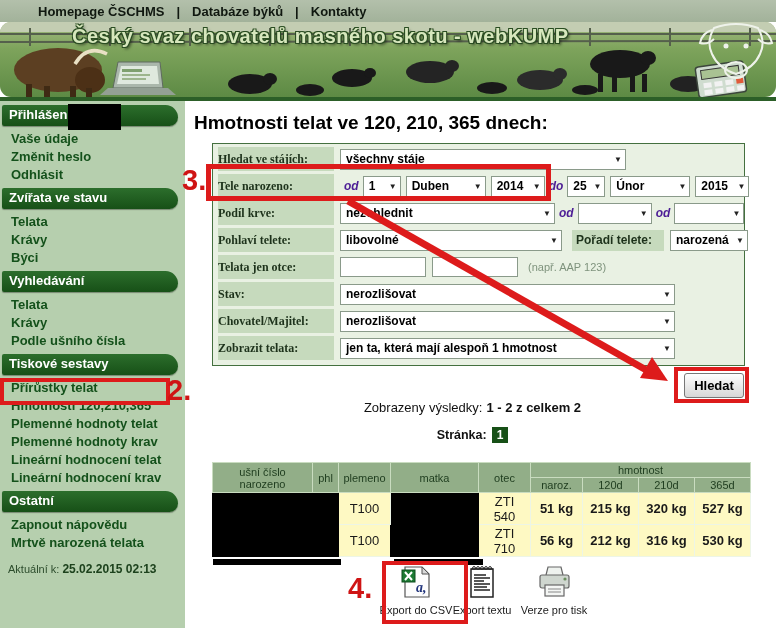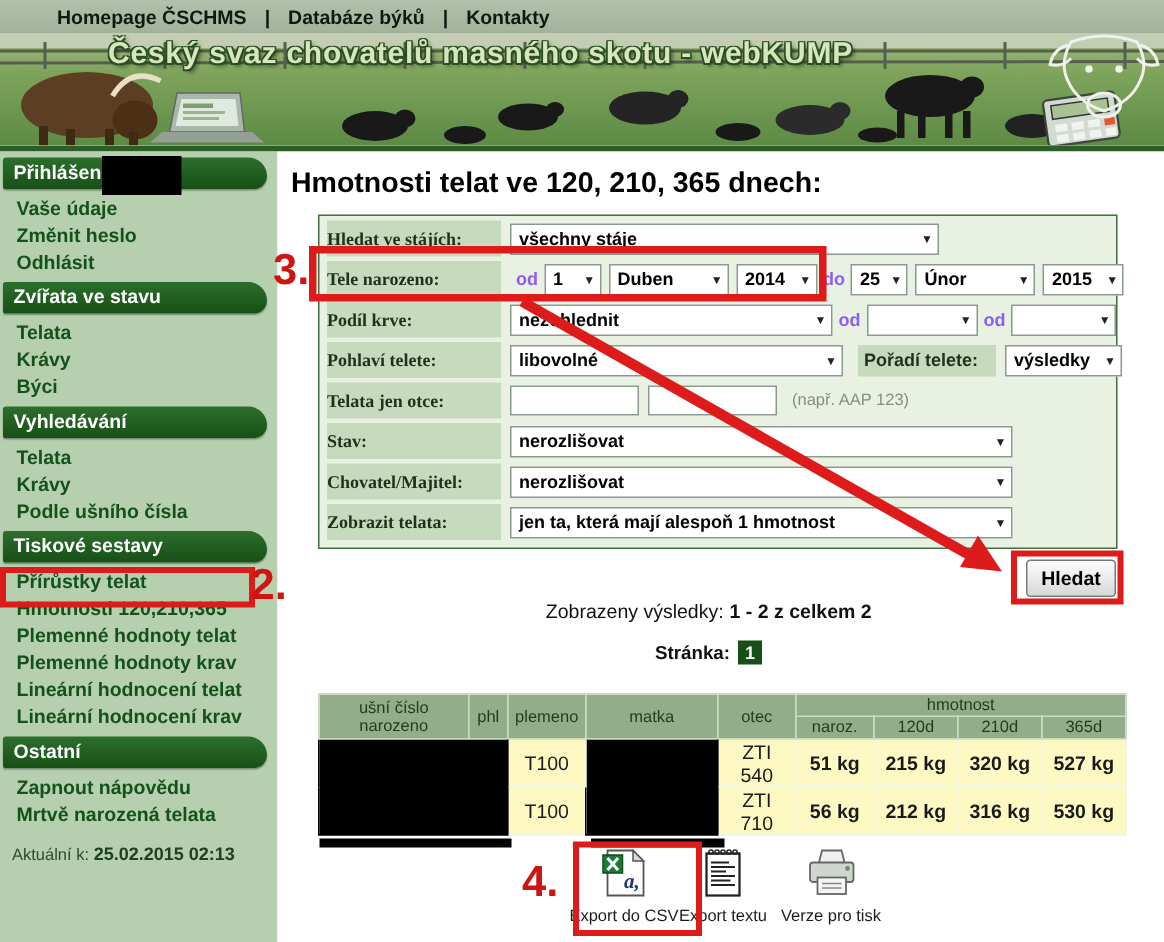--- a/index.html
+++ b/index.html
@@ -11,21 +11,21 @@
   
   .topbar {
     position: absolute; left:0; top:0; width:776px; height:22px;
     background: linear-gradient(#b3c0ab,#a2b29a);
     display:flex; align-items:center; padding-left:38px;
     font-size:13px; font-weight:bold; color:#101810;
   }
   .topbar a { color:#101810; text-decoration:none; cursor:pointer; }
   .topbar .sep { margin:0 12px; font-weight:bold; }
   
-  .banner { position:absolute; left:0; top:22px; width:776px; height:75px; overflow:hidden; }
+  .banner { position:absolute; left:0; top:22px; width:776px; height:75px; overflow:hidden;border-radius:11px; }
   .banner svg { display:block; }
   .banner-title {
     position:absolute; left:72px; top:3px; width:640px;
     font-size:20px; font-weight:bold; letter-spacing:0.5px; color:#d7e7bd;
     text-shadow:-1px -1px 0 #2a4d22, 1px -1px 0 #2a4d22, -1px 1px 0 #2a4d22,
                  1px 1px 0 #2a4d22, 2px 2px 3px rgba(0,0,0,.55);
     white-space:nowrap;
   }
   .divider { position:absolute; left:0; top:97px; width:776px; height:4px; background:#2c5f28; }
   
@@ -56,21 +56,21 @@
     position:absolute; left:27px; top:42px; width:533px; height:223px;
     background:#e9f1e3; border:1px solid #44703f; padding:3px 0 0 5px;
   }
   .frow { display:flex; align-items:center; height:24px; margin-bottom:3px; }
   .flabel {
     width:116px; align-self:stretch; display:flex; align-items:center;
     background:#c6dabd; padding-left:0;
     font-size:12px; font-weight:bold; color:#1d321b; flex:none; white-space:nowrap;font-family:Liberation Serif, serif;
   }
   .ctrls { display:flex; align-items:center; margin-left:6px; }
-  .odl { font-size:12px; font-weight:bold; color:#8b5cf6; margin:0 4px; }
+  .odl { font-size:12px; font-weight:bold; color:#4c1d95; margin:0 4px;font-style:italic; }
   .sel {
     display:flex; align-items:center; justify-content:space-between;
     height:21px; background:#fff; border:1px solid #8a9a8a;
     padding:0 3px 0 5px; font-size:12px; font-weight:bold; color:#000;
     cursor:default; overflow:hidden; white-space:nowrap; flex:none;
   }
   .sel .arr { font-size:8px; color:#222; margin-left:5px; flex:none; }
   .tin { width:86px; height:20px; border:1px solid #8a9a8a; background:#fff; margin-right:6px; font-size:13px; padding:0 3px; }
   .hint { font-size:11px; color:#7f937d; margin-left:4px; }
   .w-stable{width:286px}.w-day{width:38px}.w-mon{width:80px}.w-yr{width:54px}
@@ -319,21 +319,21 @@
     </div>
     <div class="frow">
       <div class="flabel">Pohlaví telete:</div>
       <div class="ctrls" style="flex:1">
         <div class="sel w-sex">
           <span>libovolné</span>
             <span class="arr">▼</span>
         </div>
         <div class="flabel2">Pořadí telete:</div>
         <div class="sel w-par" style="margin-left:6px">
-          <span>výsledky</span>
+          <span>narozená</span>
             <span class="arr">▼</span>
         </div>
       </div>
     </div>
     <div class="frow">
       <div class="flabel">Telata jen otce:</div>
       <div class="ctrls">
         <input class="tin" type="text" style="">
         <input class="tin" type="text" style="">
         <span class="hint">(např. AAP 123)</span>

